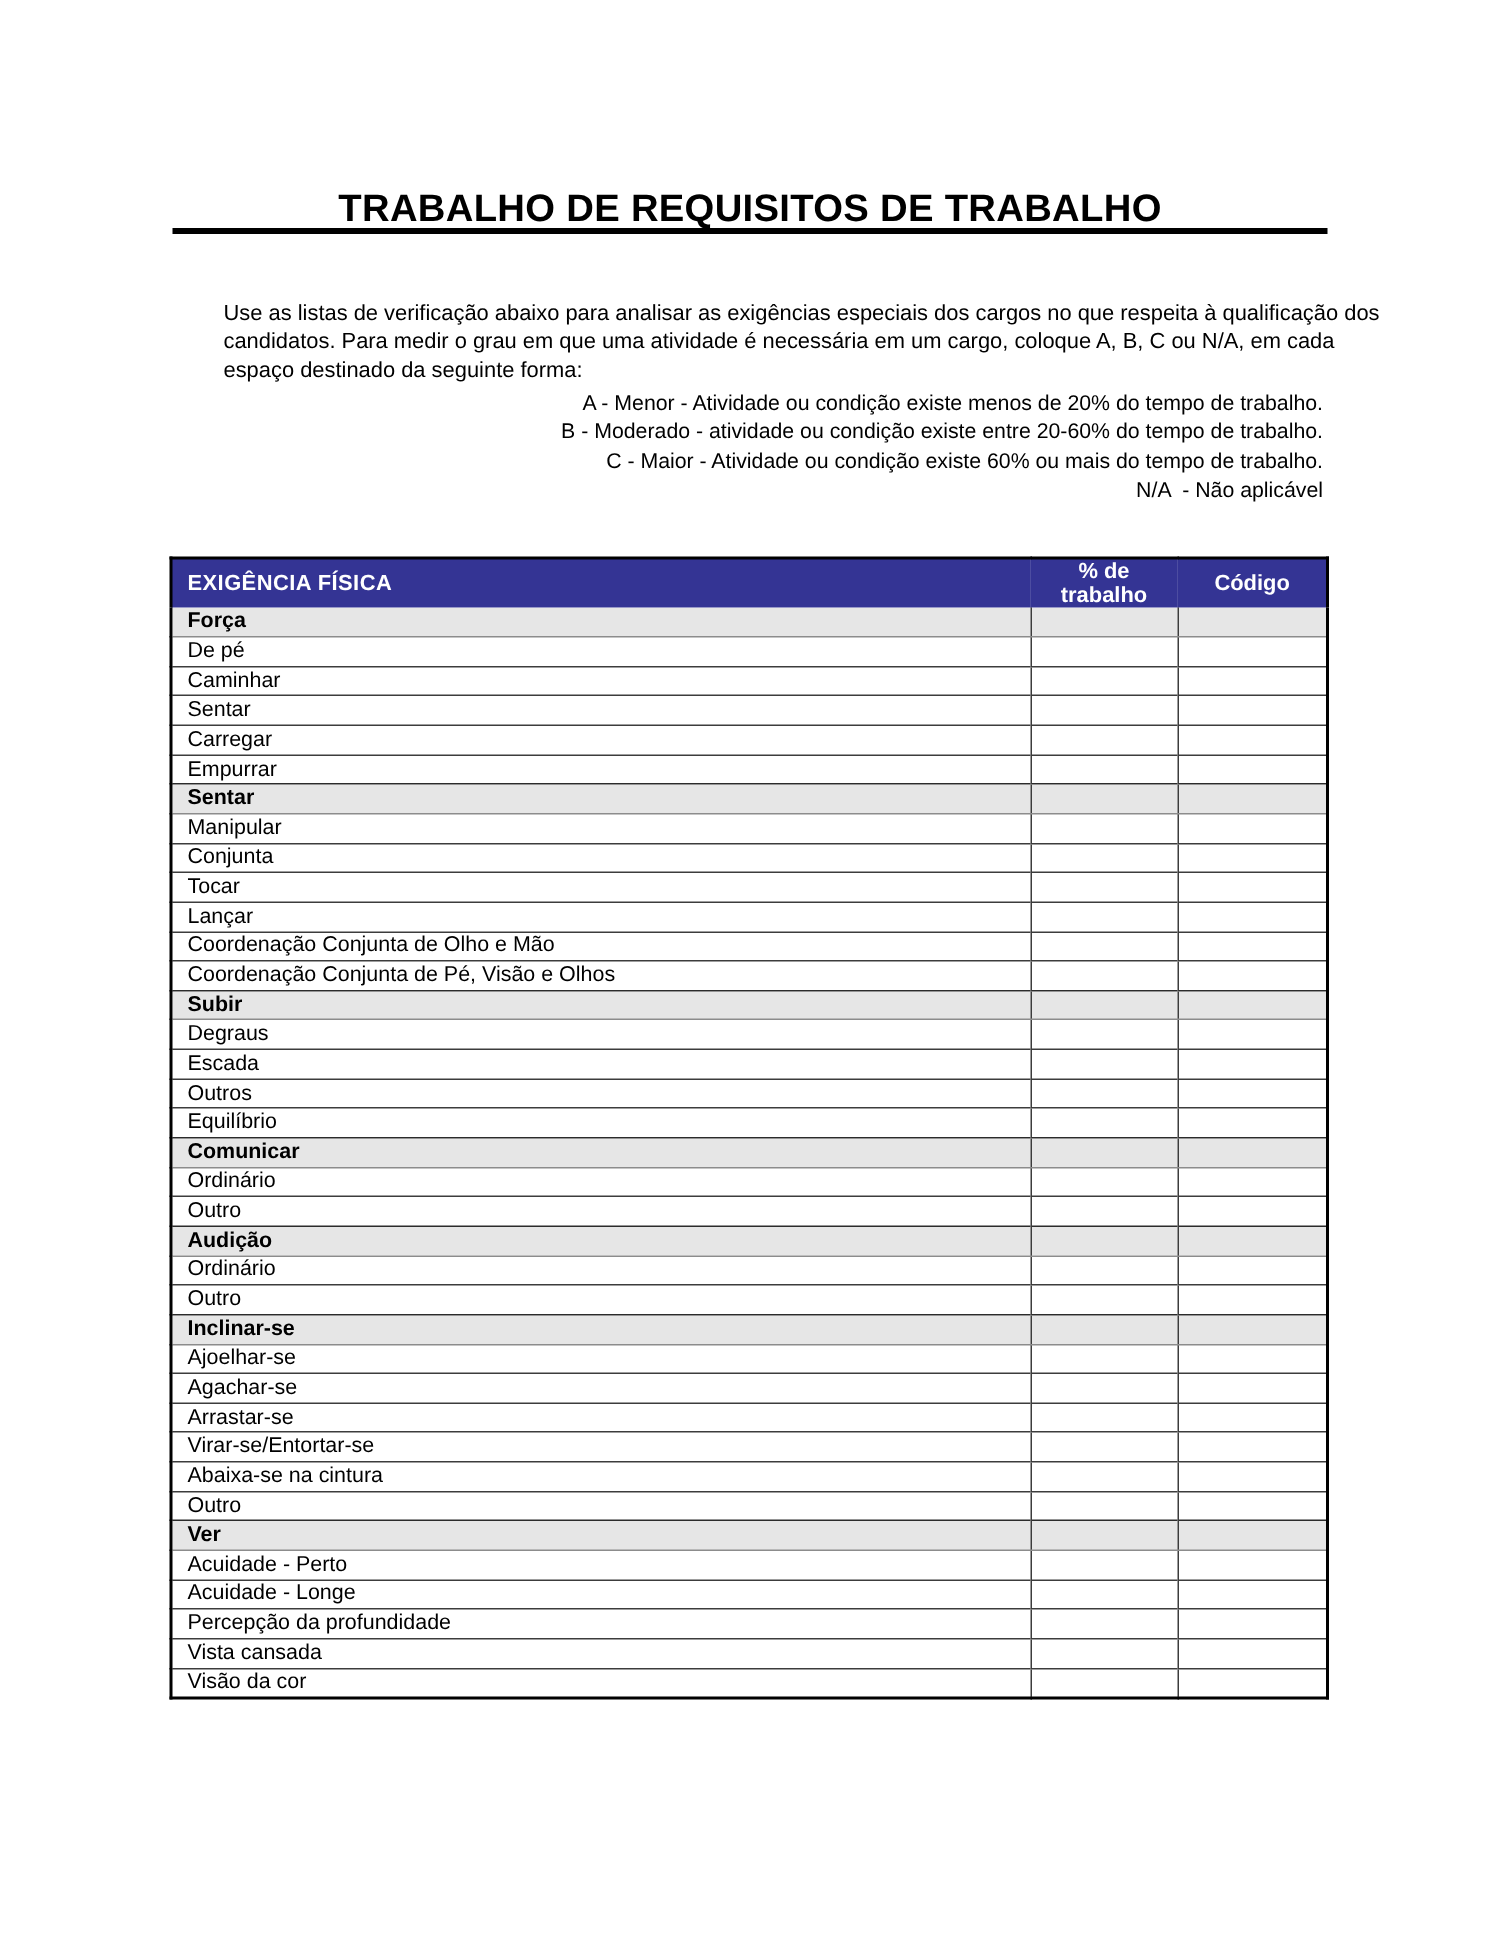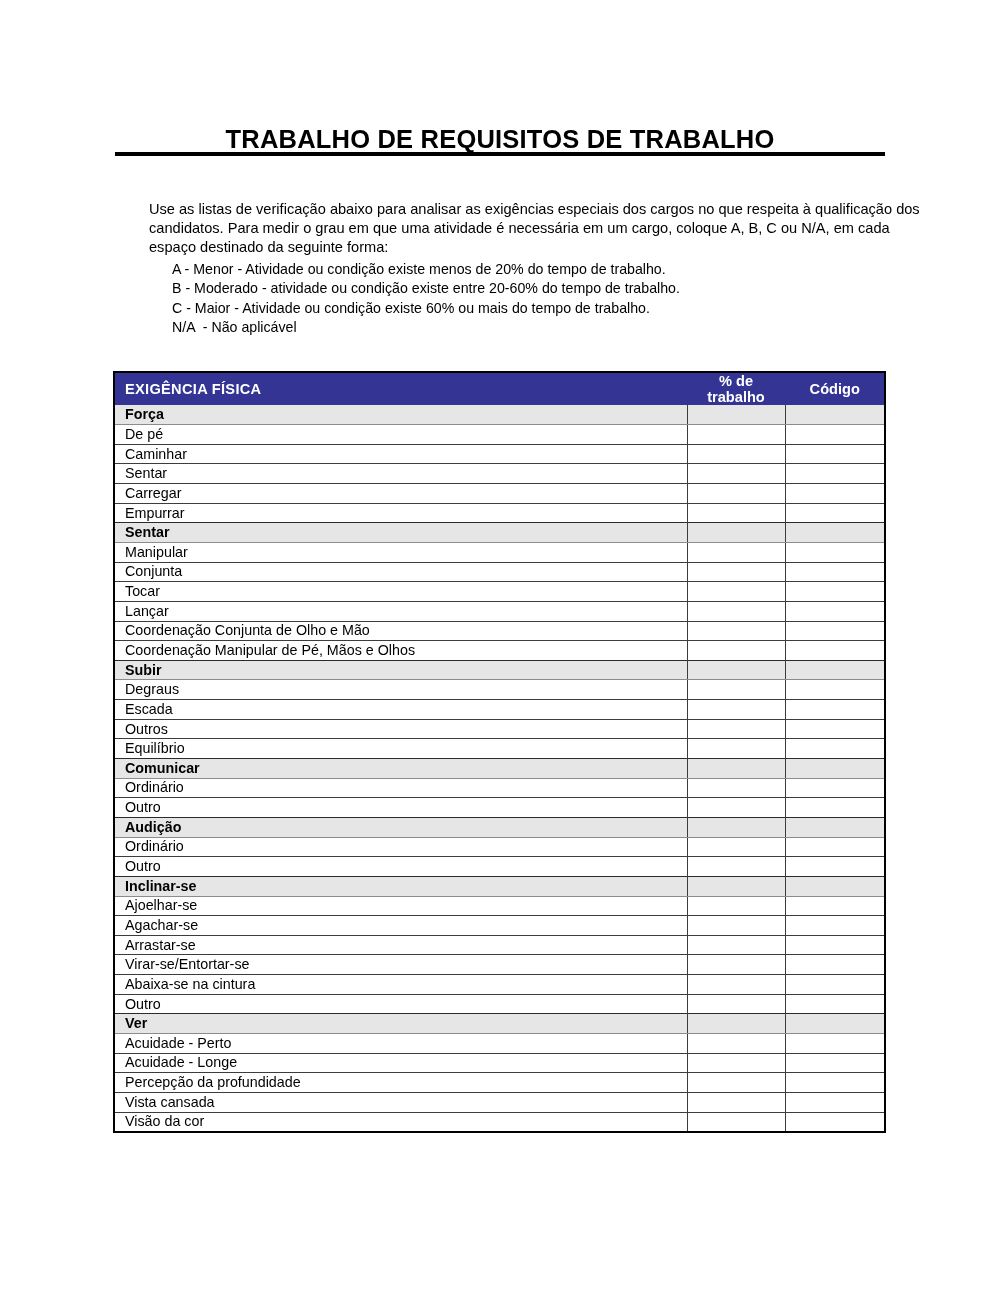--- a/index.html
+++ b/index.html
@@ -59,21 +59,21 @@
 
   
   .legend {
     position: absolute;
     left: 172px;
     top: 260px;
     width: 710px;
     font-size: 14.2px;
     line-height: 19.3px;
   }
-  .legend div { white-space: pre; }
+  .legend div { white-space: pre; text-align: right; }
 
   
   .req-table {
     position: absolute;
     left: 113px;
     top: 371px;
     width: 771px;
     border-collapse: collapse;
     table-layout: fixed;
     border: 2.5px solid #000000;
@@ -225,21 +225,21 @@
           <td class="cell-name">Lançar</td>
           <td class="cell-pct"></td>
           <td class="cell-code"></td>
         </tr>
         <tr class="item-row">
           <td class="cell-name">Coordenação Conjunta de Olho e Mão</td>
           <td class="cell-pct"></td>
           <td class="cell-code"></td>
         </tr>
         <tr class="item-row">
-          <td class="cell-name">Coordenação Manipular de Pé, Mãos e Olhos</td>
+          <td class="cell-name">Coordenação Conjunta de Pé, Visão e Olhos</td>
           <td class="cell-pct"></td>
           <td class="cell-code"></td>
         </tr>
         <tr class="group-row">
           <td class="cell-name">Subir</td>
           <td class="cell-pct"></td>
           <td class="cell-code"></td>
         </tr>
         <tr class="item-row">
           <td class="cell-name">Degraus</td>

